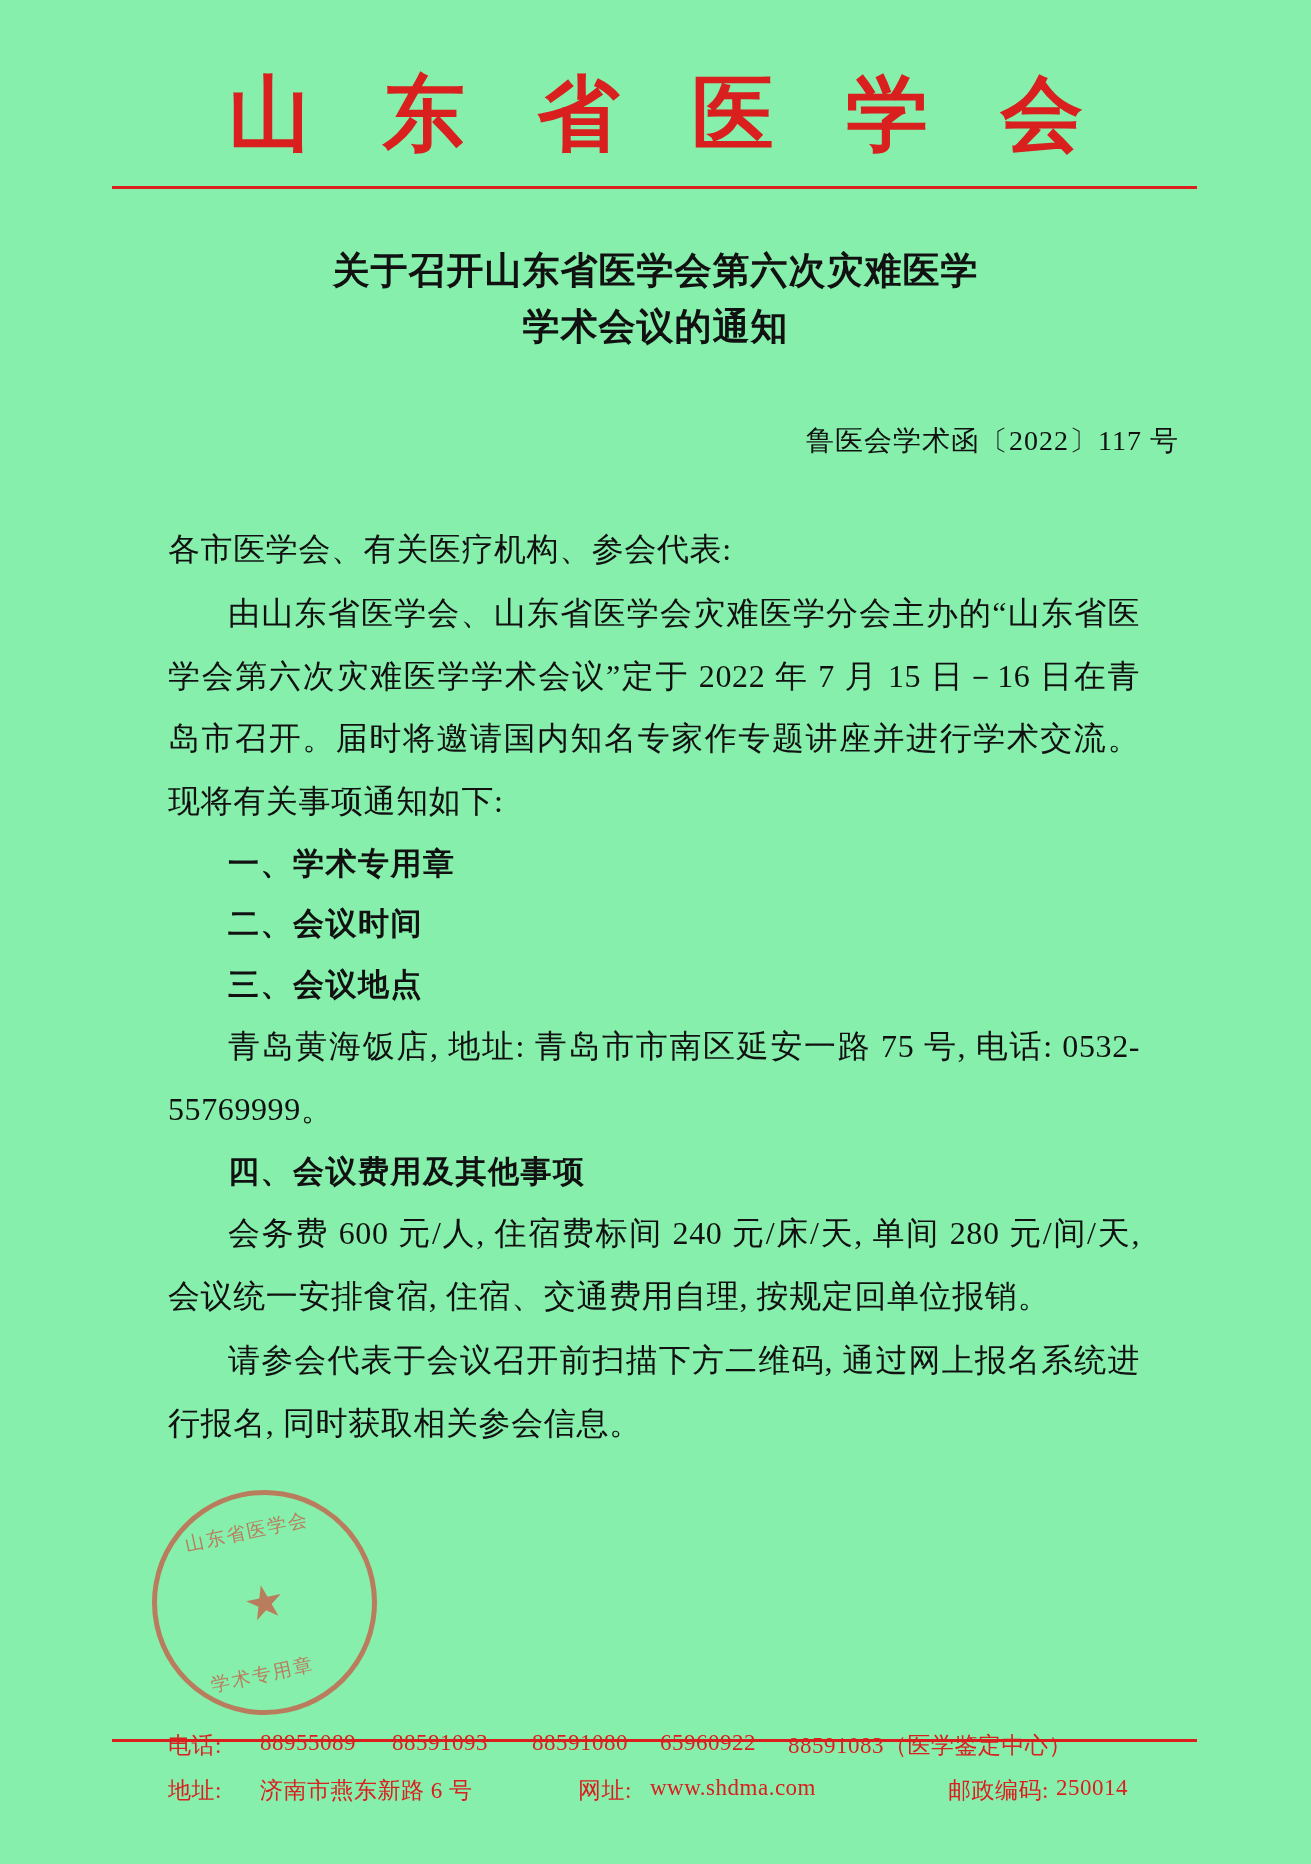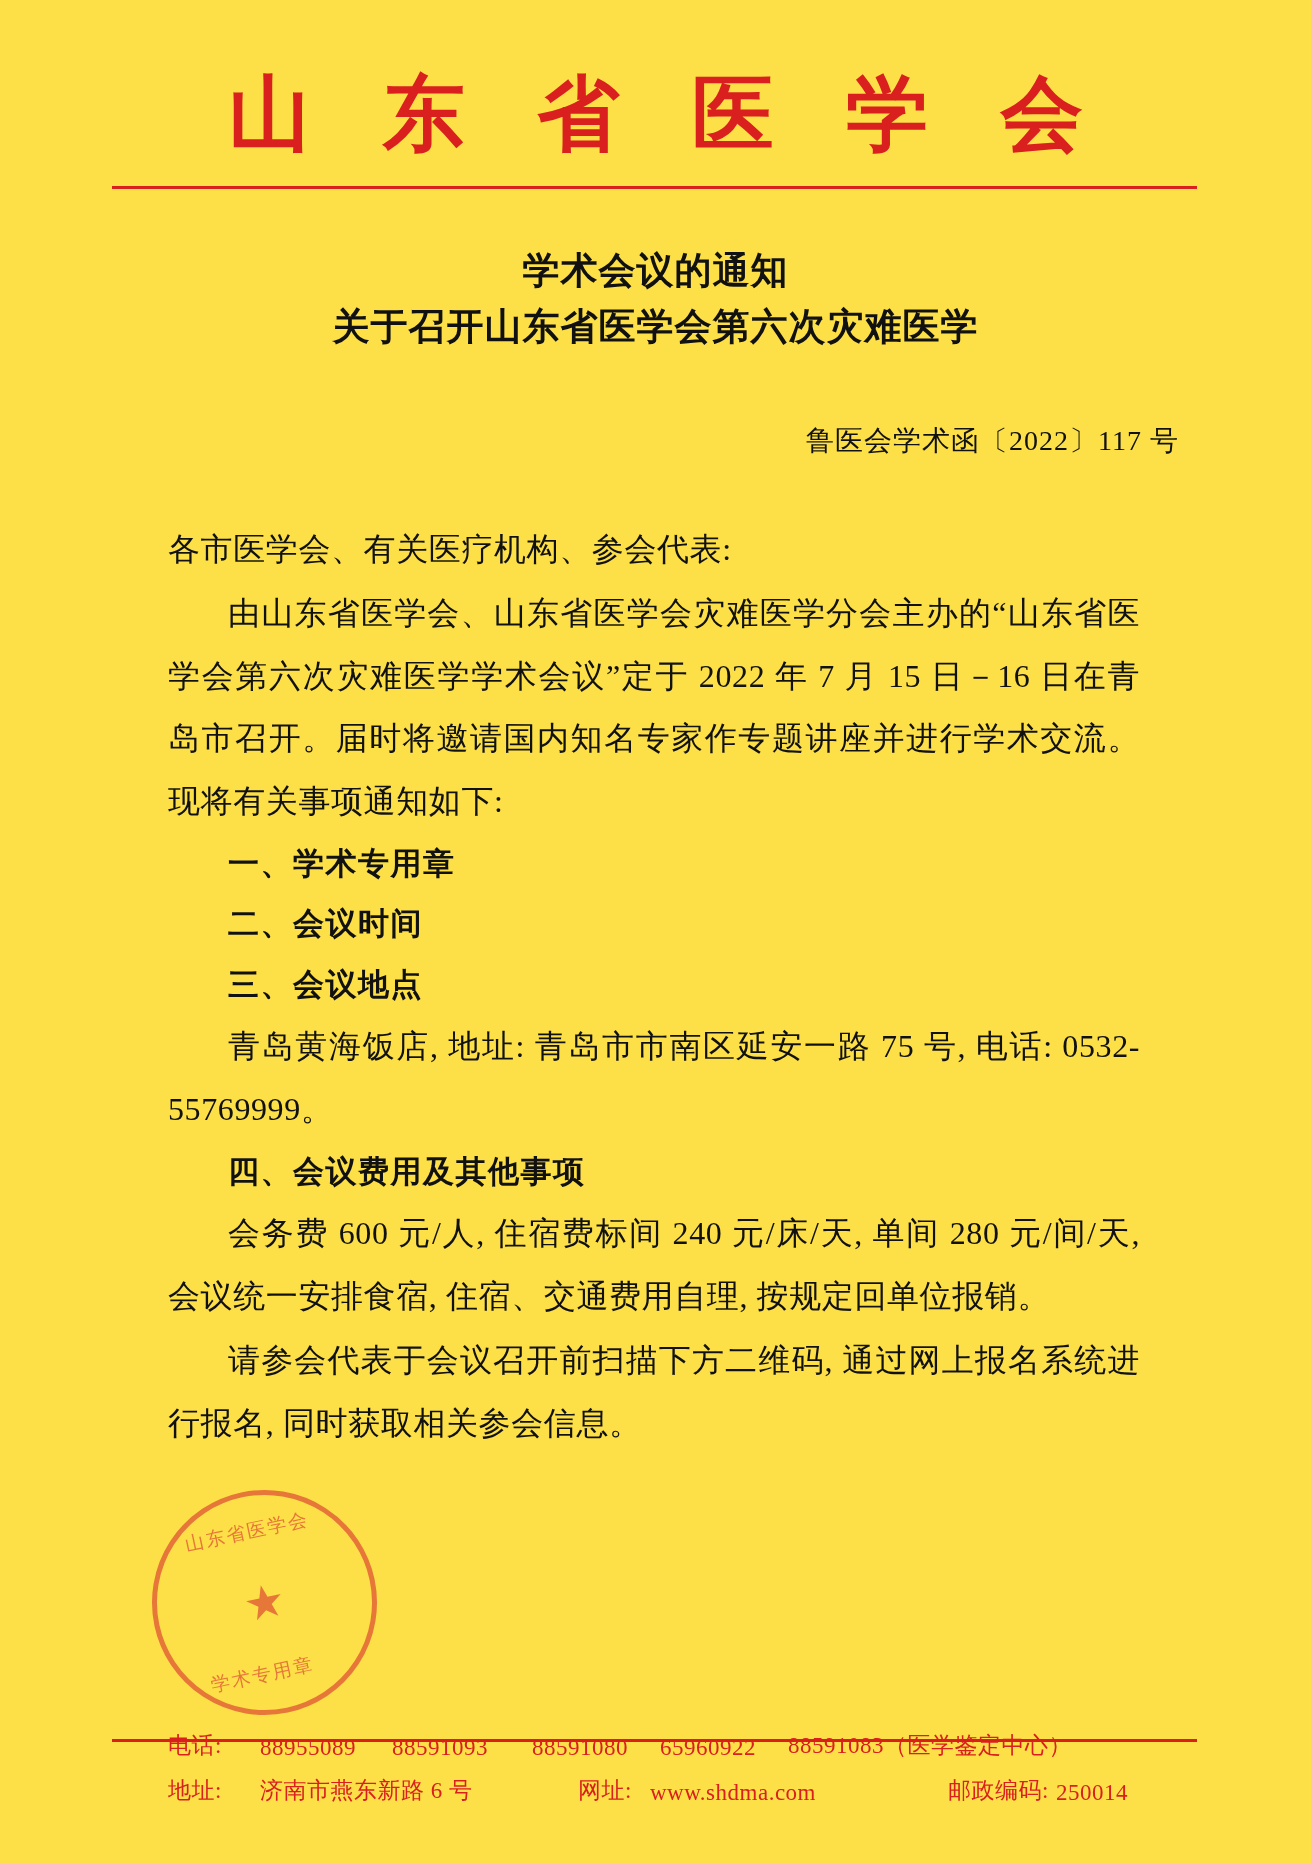--- a/index.html
+++ b/index.html
@@ -7,21 +7,21 @@
     padding: 0;
     background: #ffffff;
   }
   body {
     font-family: "Liberation Serif", "DejaVu Serif", serif;
   }
   .page {
     position: relative;
     width: 1311px;
     height: 1864px;
-    background: #fde047;
+    background: #86efac;
     overflow: hidden;
   }
 
   
   .letterhead {
     position: absolute;
     top: 72px;
     left: 0;
     width: 100%;
     text-align: center;
@@ -152,21 +152,21 @@
     position: absolute;
     left: 168px;
     bottom: 44px;
     width: 1000px;
     color: #d9201f;
     font-size: 23px;
     letter-spacing: 0.5px;
   }
   .footer-row {
     display: flex;
-    align-items: flex-end;
+    align-items: flex-start;
     margin-bottom: 14px;
     white-space: nowrap;
   }
   .f-phones-label { width: 92px; }
   .f-p1 { width: 132px; }
   .f-p2 { width: 140px; }
   .f-p3 { width: 128px; }
   .f-p4 { width: 128px; }
   .f-p5 { }
   .f-addr-label { width: 92px; }
@@ -180,22 +180,22 @@
 <body>
 
 <div class="page">
 
   <div class="letterhead">
     <div class="letterhead-title">山 东 省 医 学 会</div>
   </div>
   <div class="letterhead-rule"></div>
 
   <div class="doc-title">
+    <div>关于召开山东省医学会第六次灾难医学</div>
     <div>学术会议的通知</div>
-    <div>关于召开山东省医学会第六次灾难医学</div>
   </div>
 
   <div class="doc-number">鲁医会学术函〔2022〕117 号</div>
 
   <div class="body-wrap">
     <p class="p">各市医学会、有关医疗机构、参会代表:</p>
     <p class="p indent">由山东省医学会、山东省医学会灾难医学分会主办的“山东省医学会第六次灾难医学学术会议”定于 2022 年 7 月 15 日－16 日在青岛市召开。届时将邀请国内知名专家作专题讲座并进行学术交流。现将有关事项通知如下:</p>
 
     <h2 class="heading">一、学术专用章</h2>
 

